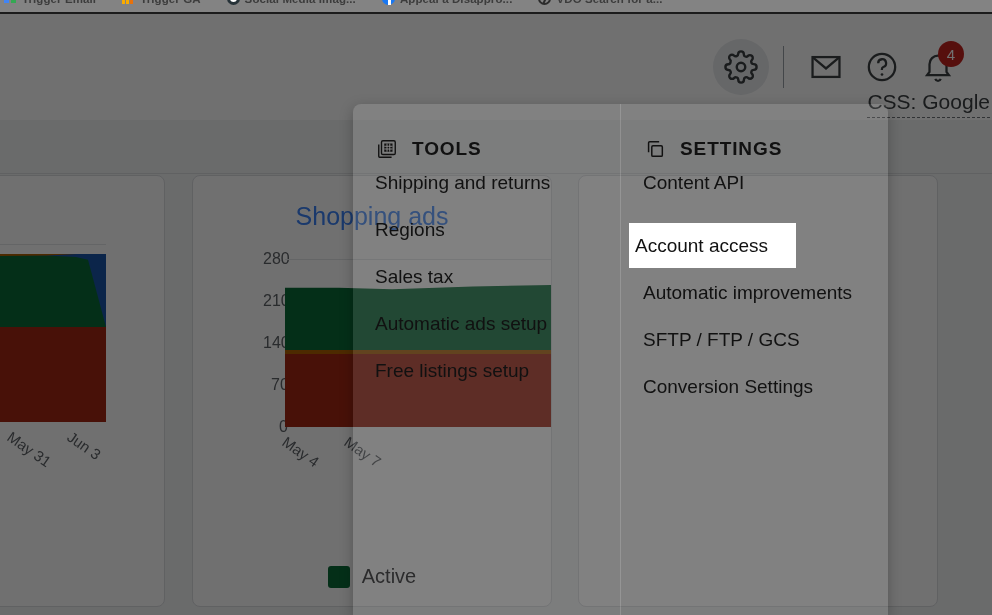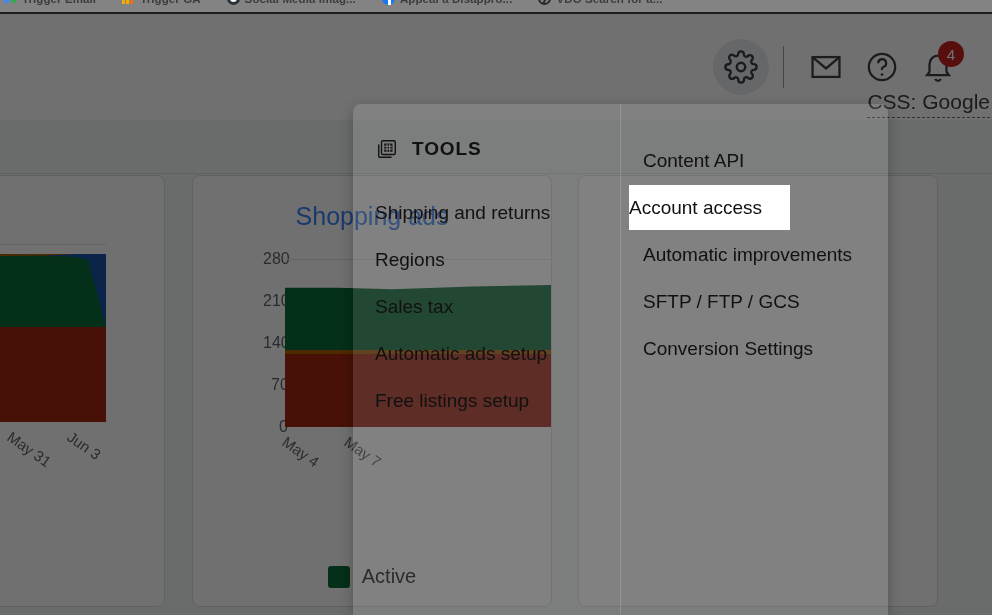--- a/index.html
+++ b/index.html
@@ -141,33 +141,33 @@
     border-radius: 8px 8px 0 0;
     box-shadow: 0 4px 14px rgba(0,0,0,0.25);
     display: flex;
   }
   .menu-col {
     flex: 1; padding: 34px 0 0 22px; position: relative;
   }
   .menu-col.left { border-right: 1px solid rgba(255,255,255,0.16); }
   .menu-head {
     display: flex; align-items: flex-start; gap: 14px;
-    margin-bottom: 30px; padding-left: 1px;
+    padding-left: 1px;
   }
   .menu-head-label {
     font-size: 19px; font-weight: 700; color: #111; letter-spacing: .9px;
   }
   .menu-item {
     font-size: 19px; color: #111; line-height: 1;
     padding: 13px 0 13px 0; white-space: nowrap;
     margin-bottom: 2px;
   }
   .menu-item.highlight {
     background: #ffffff; display: inline-block;
-    padding: 13px 28px 13px 0; margin-left: -14px;
+    padding: 13px 28px 13px 6px; margin-left: -14px; margin-top: 16px;
   }
   .icon-svg { display: block; }
 </style>
 </head>
 <body>
 
 <div id="app">
 
   <div class="bookmarks-bar">
     <div class="bm-row">
@@ -320,20 +320,29 @@
         <span class="menu-head-label">TOOLS</span>
       </div>
       <div class="menu-item">Shipping and returns</div>
       <div class="menu-item">Regions</div>
       <div class="menu-item">Sales tax</div>
       <div class="menu-item">Automatic ads setup</div>
       <div class="menu-item">Free listings setup</div>
     </div>
 
     <div class="menu-col">
+      <div class="menu-head">
+        <span>
+          <svg class="icon-svg" width="22" height="22" viewBox="0 0 24 24" fill="none" stroke="#111" stroke-width="1.6">
+            <rect x="8.5" y="8.5" width="11.5" height="11.5" rx="1.3"></rect>
+            <path d="M5 15.5V5.3A1.3 1.3 0 0 1 6.3 4h10.2"></path>
+          </svg>
+        </span>
+        <span class="menu-head-label">SETTINGS</span>
+      </div>
       <div class="menu-item">Content API</div>
       <div class="menu-item highlight">Account access</div>
       <div class="menu-item">Automatic improvements</div>
       <div class="menu-item">SFTP / FTP / GCS</div>
       <div class="menu-item">Conversion Settings</div>
     </div>
 
   </div>
 
 </div>

